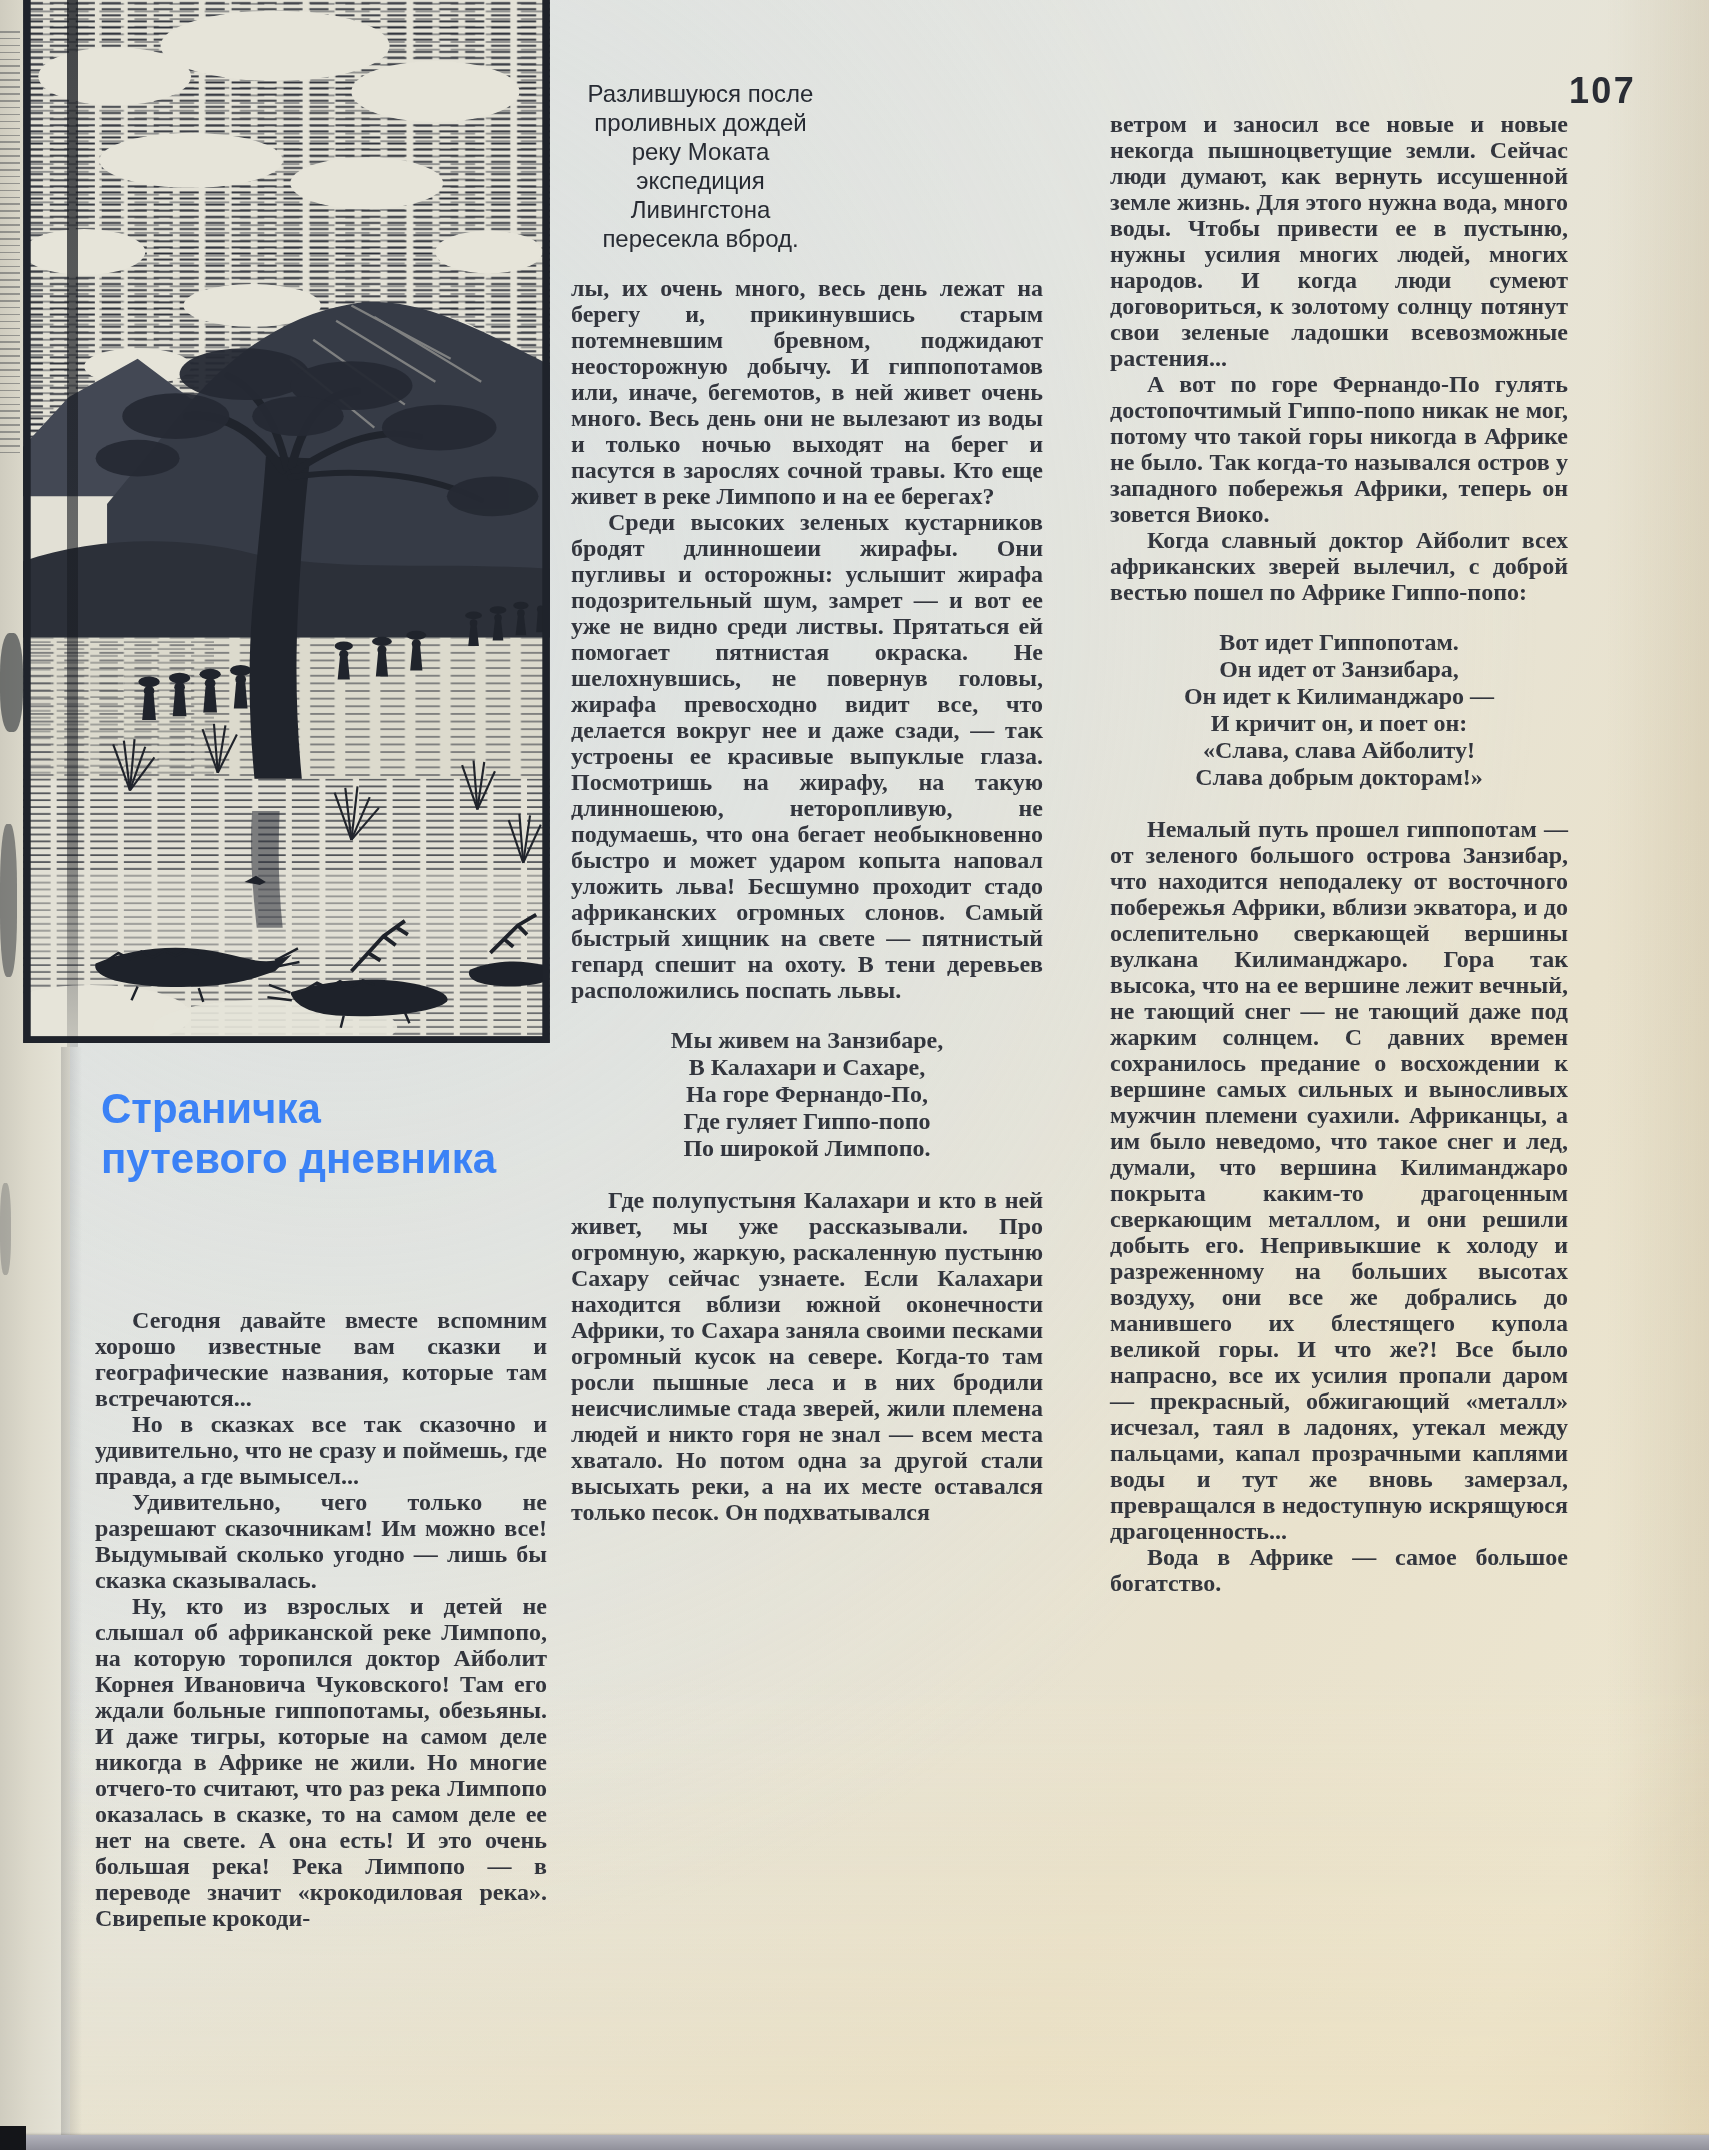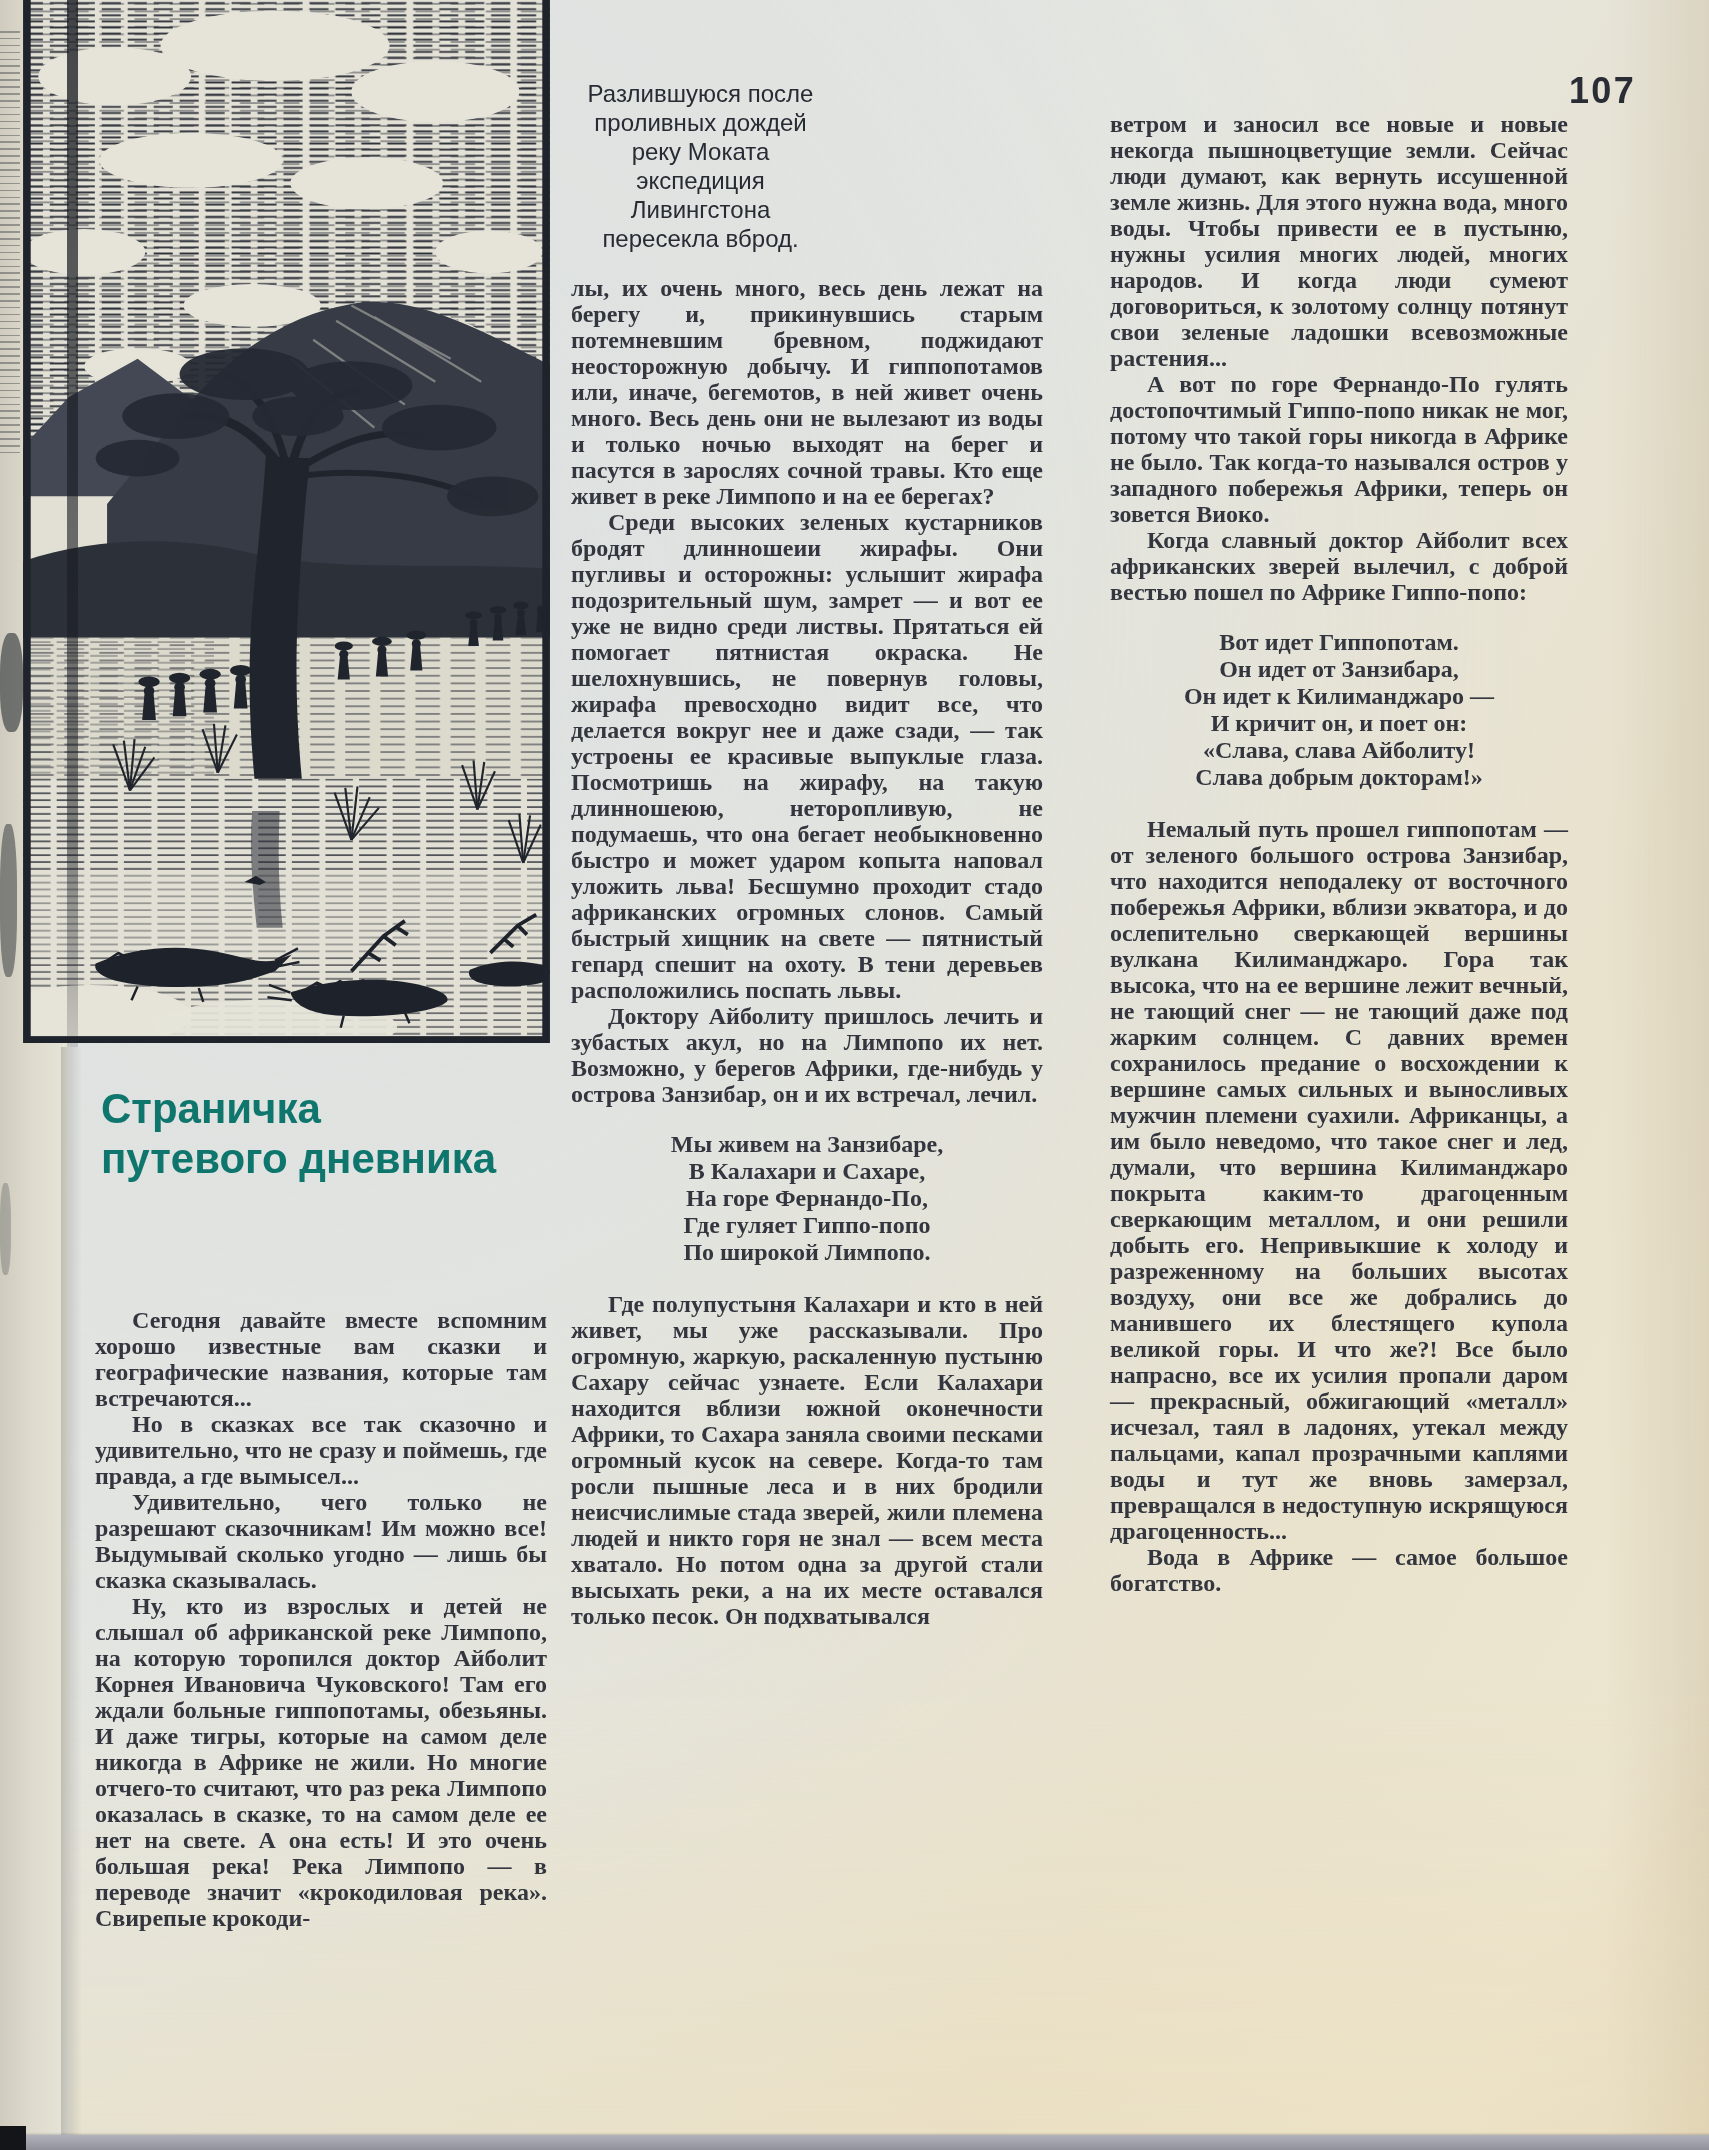--- a/index.html
+++ b/index.html
@@ -28,21 +28,21 @@
   .scan-corner{position:absolute;left:0;top:2126px;width:26px;height:24.4px;background:#141519;z-index:10;}
   
   .engraving{position:absolute;left:23px;top:0;width:527px;height:1043px;z-index:3;}
   
   .page-num{position:absolute;left:1569px;top:70px;z-index:6;
     font-family:"Liberation Sans",sans-serif;font-weight:700;font-size:36px;letter-spacing:2.3px;color:#2a2d35;}
   .caption{position:absolute;left:586px;top:79px;width:229px;z-index:6;
     font-family:"Liberation Sans",sans-serif;font-weight:400;font-size:24px;line-height:29px;
     color:#272b33;text-align:center;}
   .heading{position:absolute;left:101px;top:1084px;z-index:6;
-    font-family:"Liberation Sans",sans-serif;font-weight:700;font-size:42px;line-height:50px;color:#0f766e;}
+    font-family:"Liberation Sans",sans-serif;font-weight:700;font-size:42px;line-height:50px;color:#3b82f6;}
   .col{position:absolute;z-index:6;font-weight:700;font-size:24px;line-height:26px;color:#33363e;
     text-align:justify;hyphens:auto;}
   .col p{margin:0;text-indent:37px;}
   .col p.noindent{text-indent:0;}
   .col .verse{margin:24.4px 0 24.4px 0;text-align:center;}
   .col .verse .vl{line-height:27px;}
   .left-col{left:95px;top:1307px;width:452px;}
   .mid-col{left:571px;top:275px;width:472px;}
   .right-col{left:1070px;top:111px;width:458px;margin-left:40px;}
 </style>
@@ -260,21 +260,20 @@
 
 <div class="col left-col">
     <p>Сегодня давайте вместе вспомним хорошо известные вам сказки и географические названия, которые там встречаются...</p>
     <p>Но в сказках все так сказочно и удивительно, что не сразу и поймешь, где правда, а где вымысел...</p>
     <p>Удивительно, чего только не разрешают сказочникам! Им можно все! Выдумывай сколько угодно — лишь бы сказка сказывалась.</p>
     <p>Ну, кто из взрослых и детей не слышал об африканской реке Лимпопо, на которую торопился доктор Айболит Корнея Ивановича Чуковского! Там его ждали больные гиппопотамы, обезьяны. И даже тигры, которые на самом деле никогда в Африке не жили. Но многие отчего-то считают, что раз река Лимпопо оказалась в сказке, то на самом деле ее нет на свете. А она есть! И это очень большая река! Река Лимпопо — в переводе значит «крокодиловая река». Свирепые крокоди-</p>
   </div>
 <div class="col mid-col">
     <p class="noindent">лы, их очень много, весь день лежат на берегу и, прикинувшись старым потемневшим бревном, поджидают неосторожную добычу. И гиппопотамов или, иначе, бегемотов, в ней живет очень много. Весь день они не вылезают из воды и только ночью выходят на берег и пасутся в зарослях сочной травы. Кто еще живет в реке Лимпопо и на ее берегах?</p>
     <p>Среди высоких зеленых кустарников бродят длинношеии жирафы. Они пугливы и осторожны: услышит жирафа подозрительный шум, замрет — и вот ее уже не видно среди листвы. Прятаться ей помогает пятнистая окраска. Не шелохнувшись, не повернув головы, жирафа превосходно видит все, что делается вокруг нее и даже сзади, — так устроены ее красивые выпуклые глаза. Посмотришь на жирафу, на такую длинношеюю, неторопливую, не подумаешь, что она бегает необыкновенно быстро и может ударом копыта наповал уложить льва! Бесшумно проходит стадо африканских огромных слонов. Самый быстрый хищник на свете — пятнистый гепард спешит на охоту. В тени деревьев расположились поспать львы.</p>
-    <p>Доктору Айболиту пришлось лечить и зубастых акул, но на Лимпопо их нет. Возможно, у берегов Африки, где-нибудь у острова Занзибар, он и их встречал, лечил.</p>
     <div class="verse">
       <div class="vl">Мы живем на Занзибаре,</div>
       <div class="vl">В Калахари и Сахаре,</div>
       <div class="vl">На горе Фернандо-По,</div>
       <div class="vl">Где гуляет Гиппо-попо</div>
       <div class="vl">По широкой Лимпопо.</div>
     </div>
     <p>Где полупустыня Калахари и кто в ней живет, мы уже рассказывали. Про огромную, жаркую, раскаленную пустыню Сахару сейчас узнаете. Если Калахари находится вблизи южной оконечности Африки, то Сахара заняла своими песками огромный кусок на севере. Когда-то там росли пышные леса и в них бродили неисчислимые стада зверей, жили племена людей и никто горя не знал — всем места хватало. Но потом одна за другой стали высыхать реки, а на их месте оставался только песок. Он подхватывался</p>
   </div>
 <div class="col right-col">

